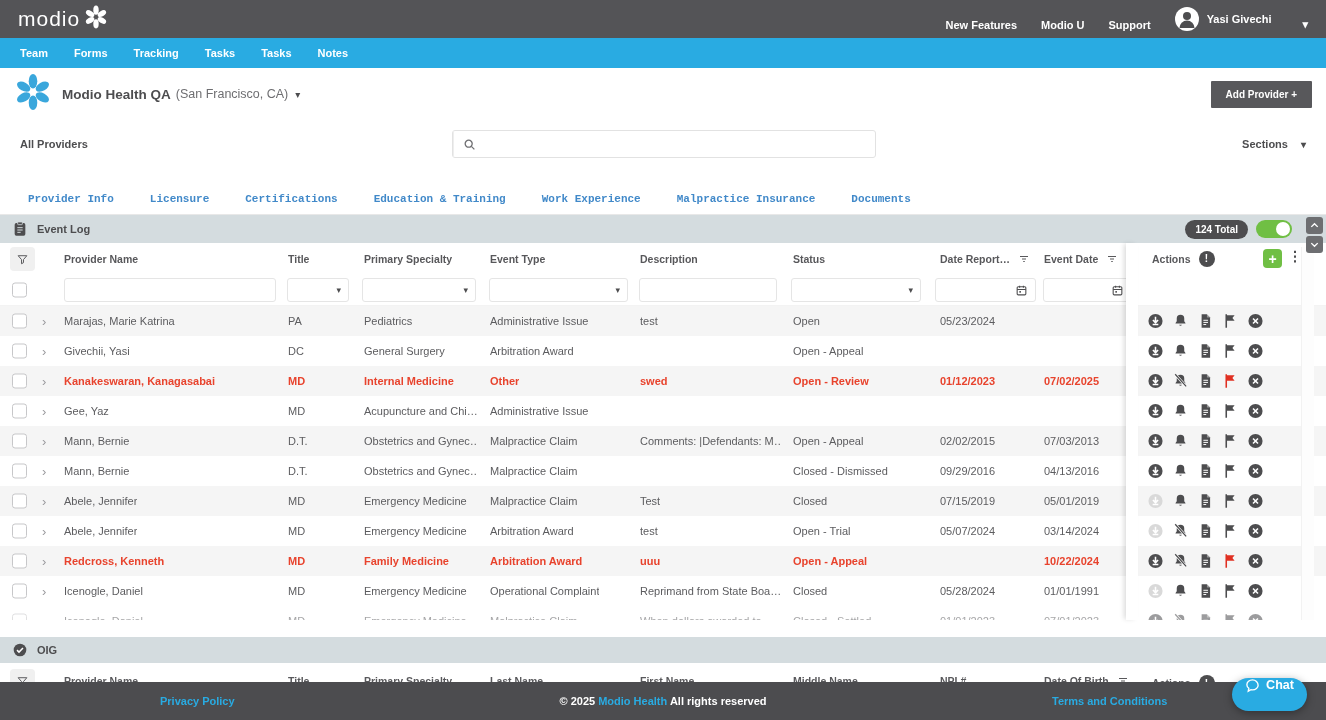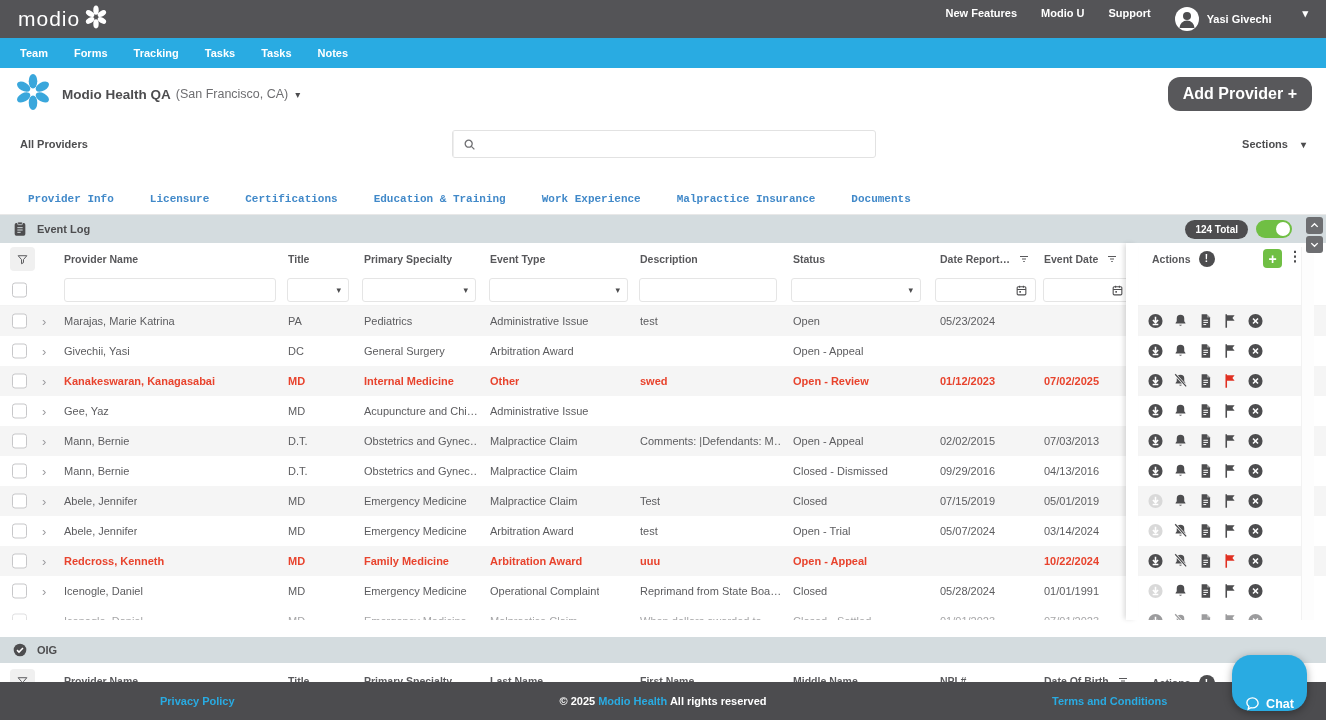--- a/index.html
+++ b/index.html
@@ -4,35 +4,35 @@
 <style>
   * { margin:0; padding:0; box-sizing:border-box; }
   html,body { width:1326px; height:720px; overflow:hidden; }
   body { font-family:"Liberation Sans", sans-serif; background:#fff; position:relative; }
   .page { width:1326px; height:720px; position:relative; overflow:hidden; }
 
   
   .topbar { height:38px; background:#545457; display:flex; align-items:center; padding:0 18px; color:#fff; }
   .logo { display:flex; align-items:center; gap:4px; }
   .logo-text { font-size:21px; letter-spacing:1px; color:#fff; }
-  .topbar-right { margin-left:auto; display:flex; align-items:flex-start; gap:24px; font-size:11px; font-weight:bold; }
+  .topbar-right { margin-left:auto; display:flex; align-items:flex-end; gap:24px; font-size:11px; font-weight:bold; }
   .topbar-link { cursor:pointer; }
   .avatar { width:24px; height:24px; border-radius:50%; background:#fff; overflow:hidden; display:flex; align-items:center; justify-content:center; }
   .userwrap { display:flex; align-items:center; gap:8px; }
 
   
   .navbar { height:30px; background:#29abe2; display:flex; align-items:center; gap:26px; padding:0 20px; color:#fff; font-size:11px; font-weight:bold; }
   .nav-item { cursor:pointer; }
 
   
   .org-header { height:52px; background:#fff; display:flex; align-items:center; padding:0 14px; }
   .org-name { font-size:13.5px; font-weight:bold; color:#4d4d4f; margin-left:10px; }
   .org-loc { font-size:12.5px; color:#6e6e71; margin-left:5px; }
   .chev { font-size:10px; color:#4d4d4f; margin-left:7px; }
-  .add-provider { margin-left:auto; background:#58585b; color:#fff; font-size:16px; font-weight:bold; padding:8px 15px; border-radius:12px; cursor:pointer; }
+  .add-provider { margin-left:auto; background:#58585b; color:#fff; font-size:10px; font-weight:bold; padding:8px 15px; border-radius:1px; cursor:pointer; }
 
   
   .toolbar { height:48px; background:#fff; position:relative; display:flex; align-items:center; padding:0 20px; }
   .all-providers { font-size:11px; font-weight:bold; color:#4d4d4f; }
   .searchbox { position:absolute; left:452px; top:10px; width:424px; height:28px; border:1px solid #e2e2e2; border-radius:3px; display:flex; align-items:center; background:#fff; }
   .searchbox input { border:0; outline:0; flex:1; font-size:11px; padding:0 10px; color:#555; font-family:"Liberation Sans",sans-serif; }
   .searchbox input::placeholder { color:#9a9a9e; }
   .search-ico { padding:0 9px; border-left:1px solid #eee; height:100%; display:flex; align-items:center; }
   .sections { margin-left:auto; font-size:11px; font-weight:bold; color:#4d4d4f; display:flex; align-items:center; gap:6px; cursor:pointer; }
   .spacer16 { height:16px; background:#fff; }
@@ -87,21 +87,21 @@
   .scroll-track { position:absolute; left:1301px; top:247px; width:13px; height:373px; background:#fdfdfd; border-left:1px solid #f2f2f2; }
   .scrollbtn { position:absolute; right:3px; width:17px; height:17px; background:#6d6e71; border-radius:3px; display:flex; align-items:center; justify-content:center; cursor:pointer; }
 
   
   .footer { height:38px; background:#4c4c4f; position:relative; display:flex; align-items:center; justify-content:center; font-size:11px; font-weight:bold; color:#fff; }
   .flink { color:#29abe2; cursor:pointer; position:absolute; top:50%; transform:translateY(-50%); }
   .flink.privacy { left:160px; }
   .flink.terms { left:1052px; }
   .copyright { white-space:nowrap; }
   .copyright .brand { color:#29abe2; }
-  .chat-btn { position:absolute; right:19px; bottom:9px; width:75px; height:56px; background:#29abe2; border-radius:19px; display:flex; align-items:flex-end; justify-content:center; gap:6px; color:#fff; font-size:12.5px; font-weight:bold; cursor:pointer; box-shadow:0 2px 8px rgba(0,0,0,.35); }
+  .chat-btn { position:absolute; right:19px; bottom:9px; width:75px; height:33px; background:#29abe2; border-radius:19px; display:flex; align-items:flex-start; justify-content:center; gap:6px; color:#fff; font-size:12.5px; font-weight:bold; cursor:pointer; box-shadow:0 2px 8px rgba(0,0,0,.35); }
 </style>
 </head>
 <body>
 
 <div class="page">
 
   <div class="topbar">
     <div class="logo">
       <span class="logo-text">modio</span>
       <span id="logo-star-top"><svg width="24" height="24" viewBox="0 0 24 24">

